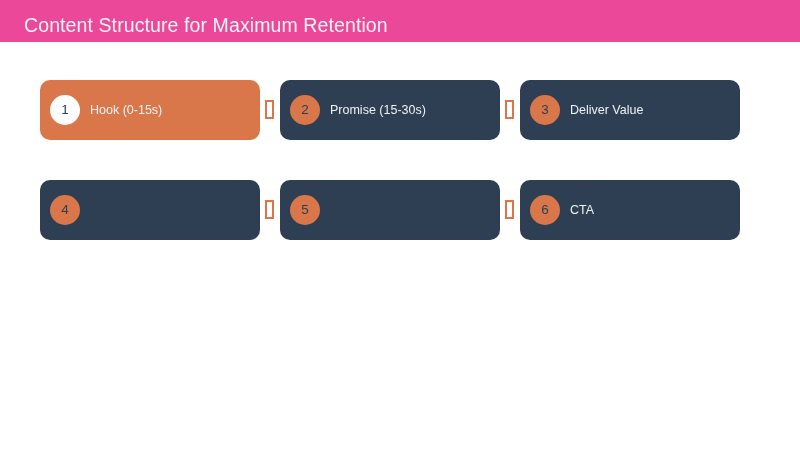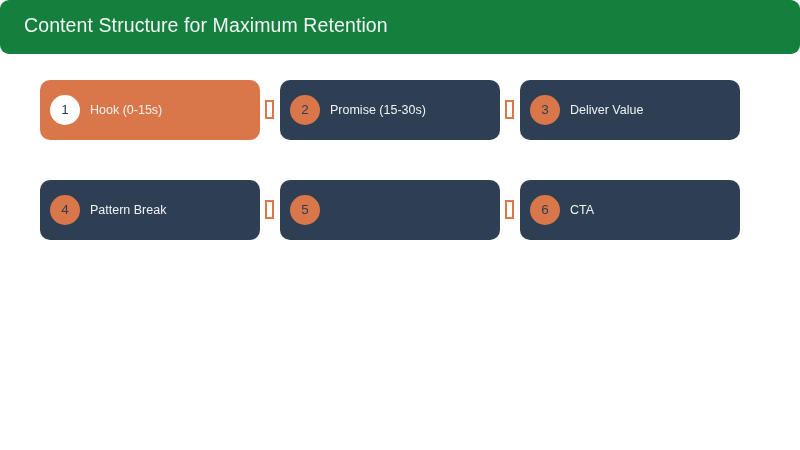--- a/index.html
+++ b/index.html
@@ -21,23 +21,22 @@
     height: 450px;
     background: #ffffff;
   }
 
   
   .header-bar {
     position: absolute;
     left: 0;
     top: 0;
     width: 800px;
-    height: 54px;
-    background: #15803d;
-    border-radius: 9px;
+    height: 42px;
+    background: #ec4899;
   }
   .header-title {
     position: absolute;
     left: 24px;
     top: 0;
     height: 50px;
     line-height: 50px;
     color: #f2f4f6;
     font-size: 19.5px;
     font-weight: 400;
@@ -157,21 +156,20 @@
         <div class="step-badge">3</div>
         <div class="step-label">Deliver Value</div>
       </div>
 
     </div>
 
     <div class="row row-2">
 
       <div class="step-card card-pos-0">
         <div class="step-badge">4</div>
-        <div class="step-label">Pattern Break</div>
       </div>
 
       <div class="connector conn-pos-0"></div>
 
       <div class="step-card card-pos-1">
         <div class="step-badge">5</div>
       </div>
 
       <div class="connector conn-pos-1"></div>
 

